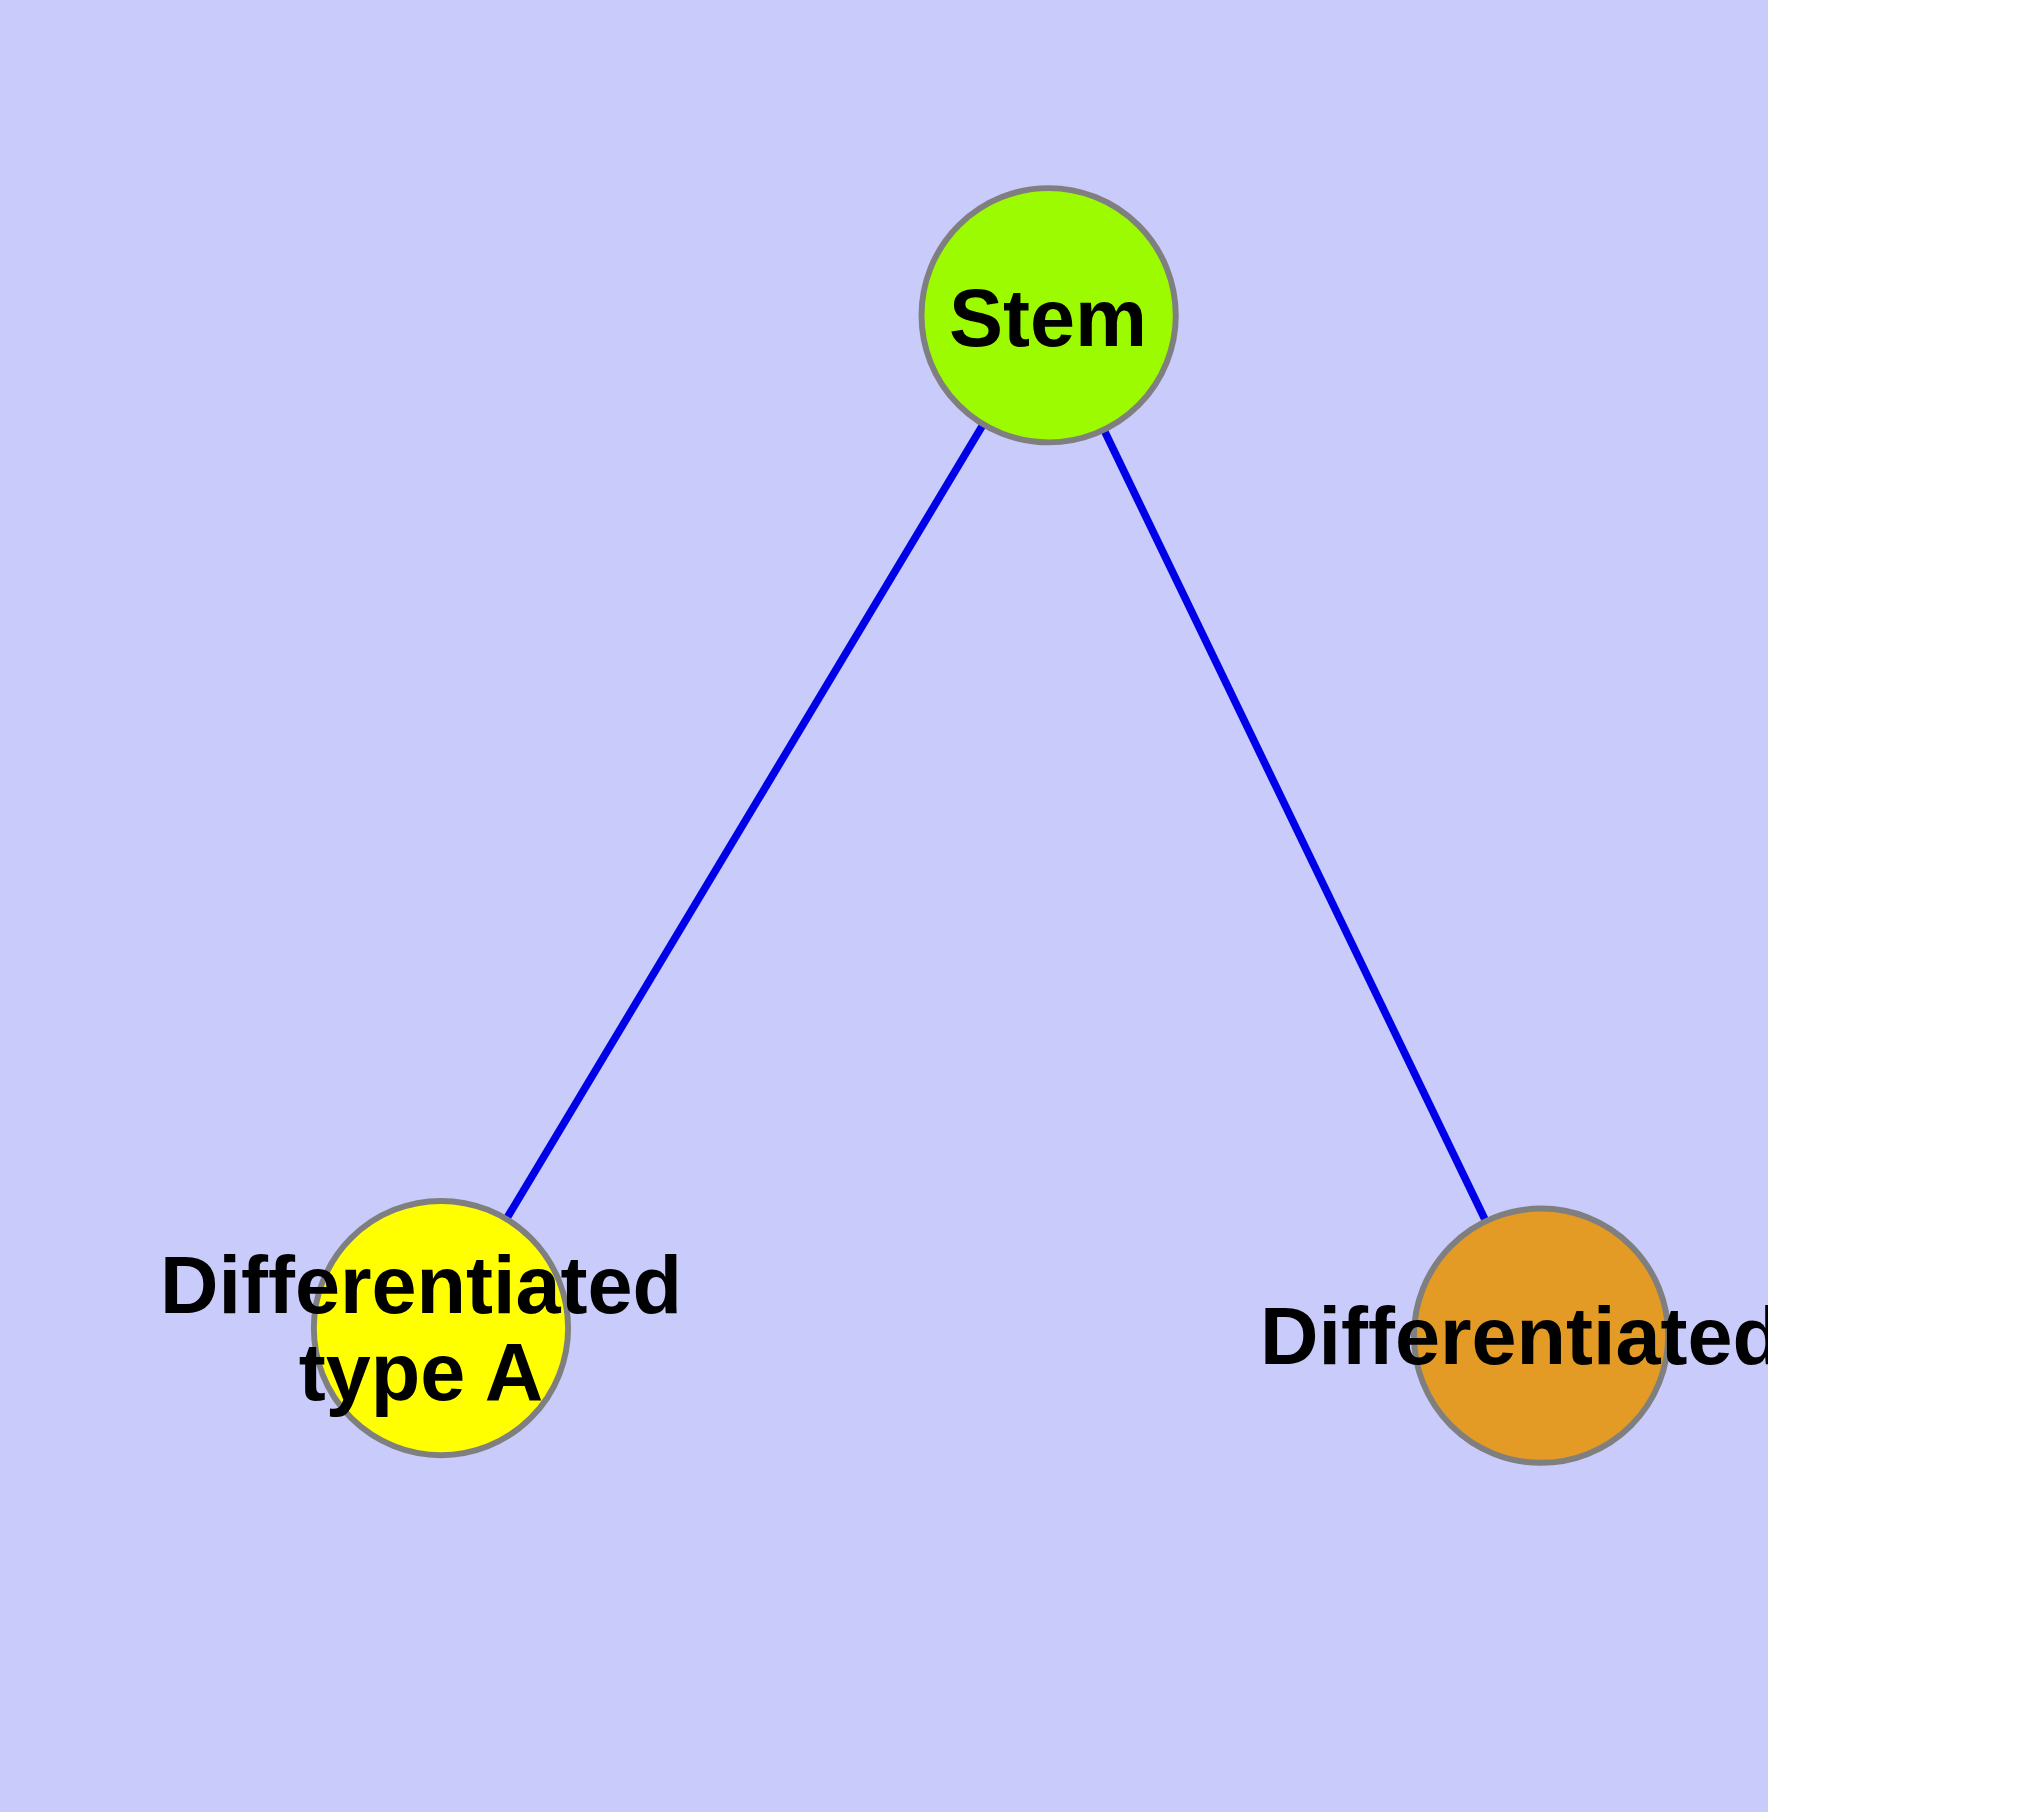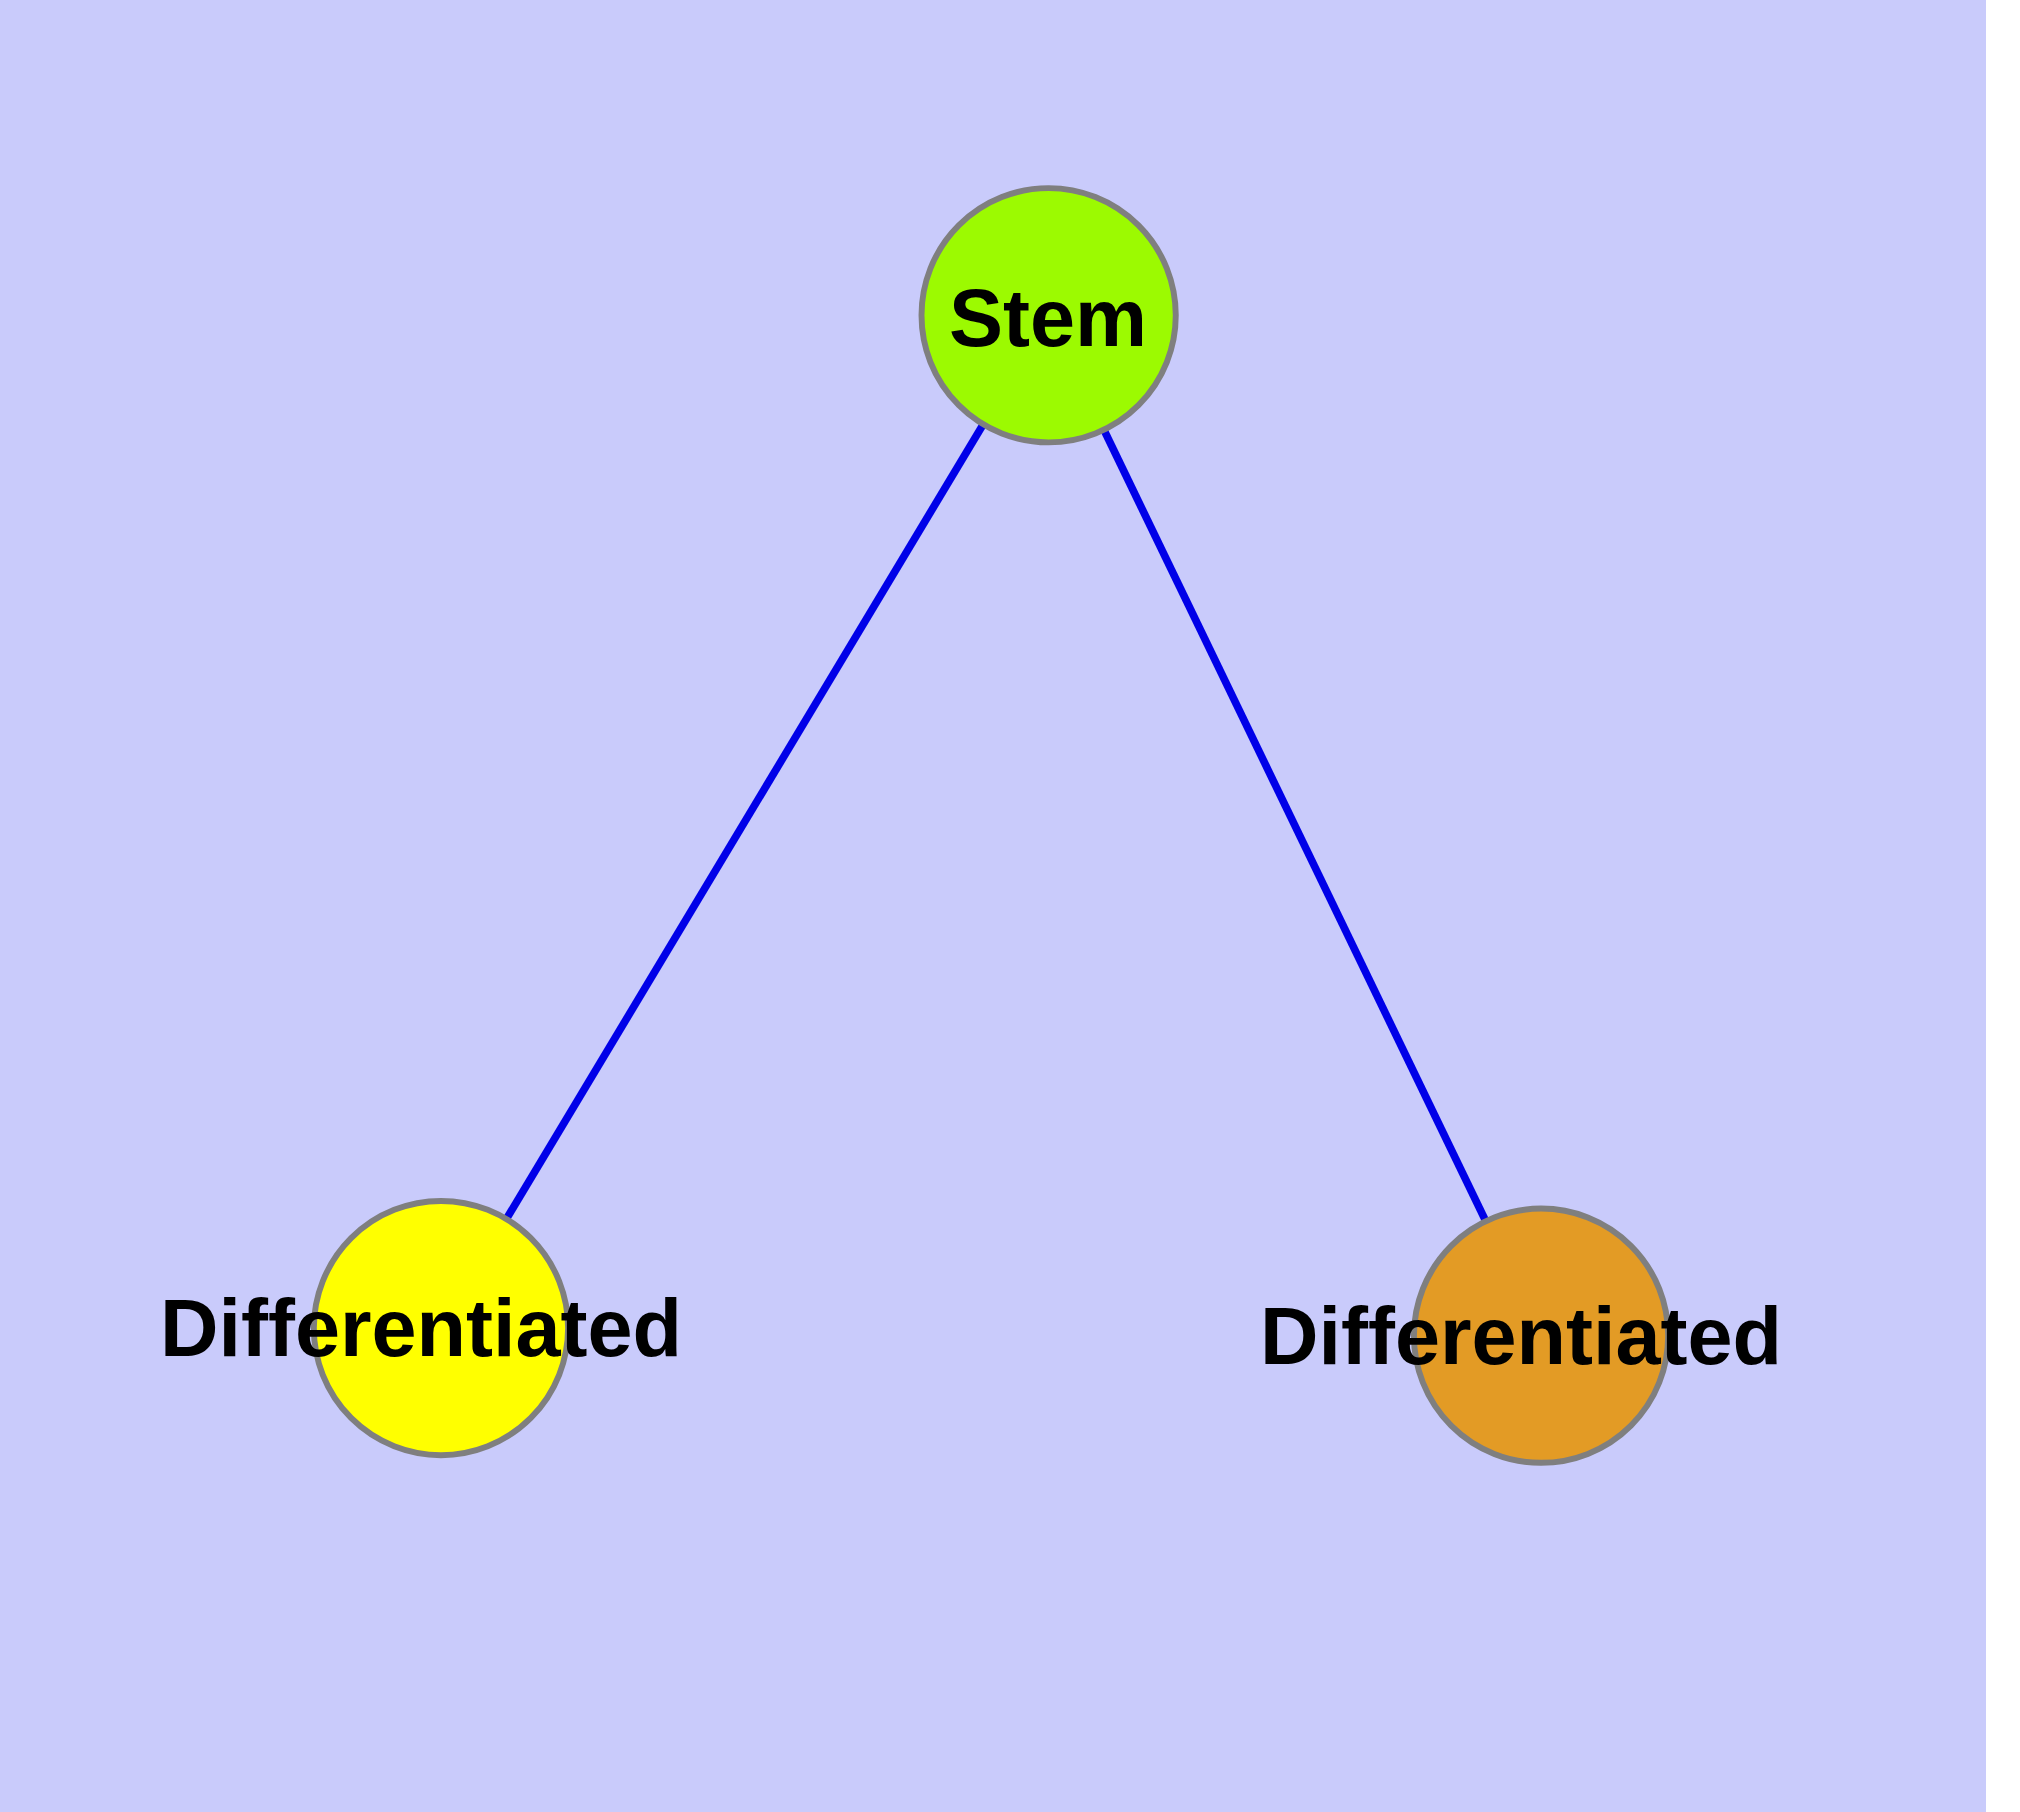--- a/index.html
+++ b/index.html
@@ -2,21 +2,21 @@
 <html style="font-size:13.6px"><head>
 <meta charset="utf-8">
 <style>
   html, body {
     margin: 0;
     padding: 0;
     background: #ffffff;
   }
   #canvas {
     position: relative;
-    width: 1986px;
+    width: 1768px;
     height: 1812px;
     background: #c9cbfb;
     overflow: hidden;
     font-family: "Liberation Sans", sans-serif;
   }
   #graph-svg {
     position: absolute;
     inset: 0;
     width: 2021px;
     height: 1812px;
@@ -64,19 +64,20 @@
       <circle class="node-circle" cx="1818" cy="1576" r="150" fill="#e39b25" stroke="#7f7f7f"></circle>
     </g>
 
   </svg>
 
   <div class="node-label" style="left: 1048px; top: 319px; color: rgb(0, 0, 0);">
       <div>Stem</div>
     </div>
   <div class="node-label" style="left: 421px; top: 1329px; color: rgb(0, 0, 0);">
       <div>Differentiated</div>
+      <div>type A</div>
     </div>
   <div class="node-label" style="left: 1521px; top: 1337px; color: rgb(0, 0, 0);">
       <div>Differentiated</div>
     </div>
 
 </div>
 
 
 </body></html>

